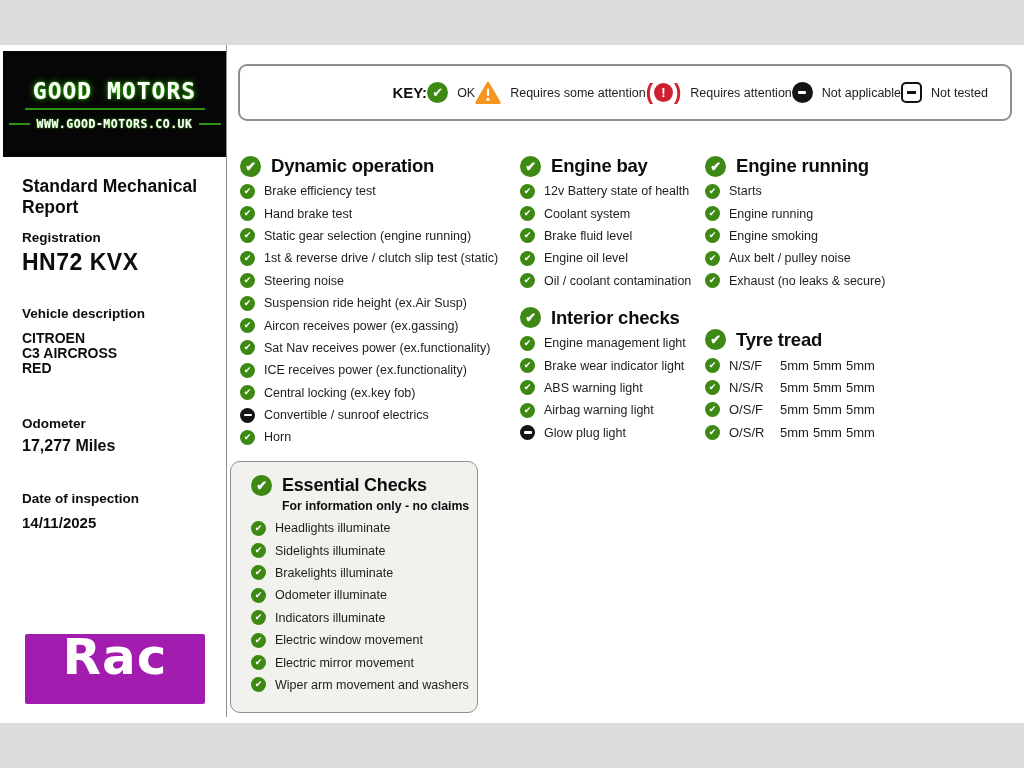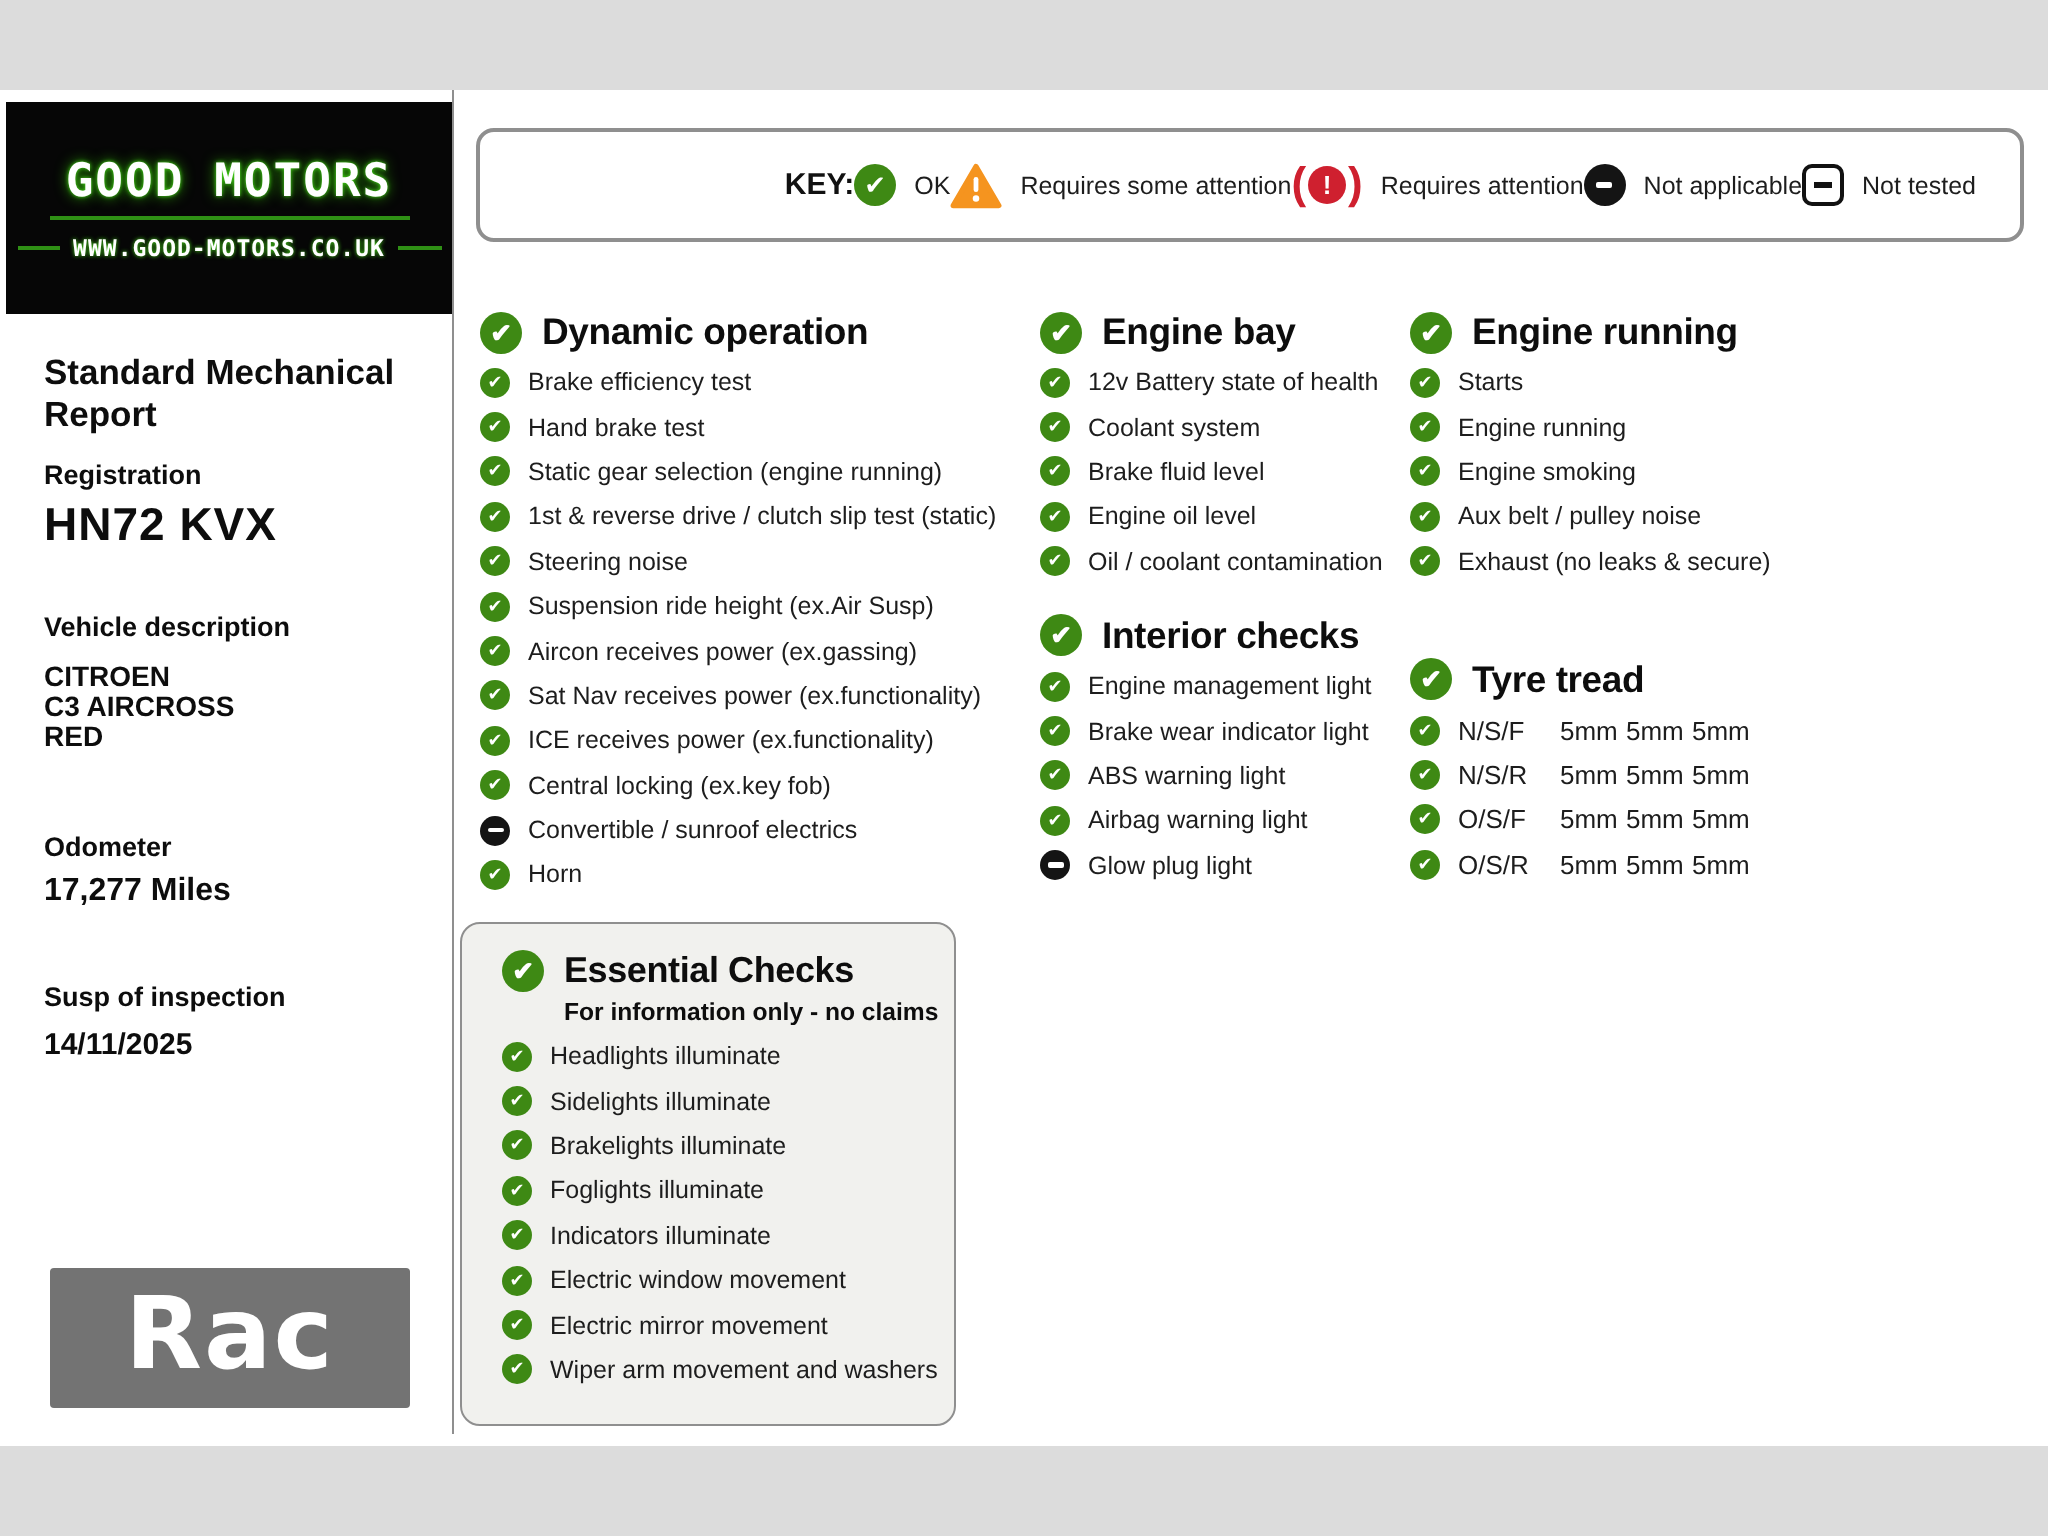--- a/index.html
+++ b/index.html
@@ -25,22 +25,22 @@
   .side{position:absolute;left:22px;top:176px;width:198px;color:#0d0d0d}
   .side-title{font-size:17.5px;font-weight:bold;line-height:21px}
   .lbl{font-size:13.5px;font-weight:bold}
   .reg-val{font-size:23px;font-weight:bold;letter-spacing:.5px;margin-top:4px}
   .veh{font-size:14px;font-weight:bold;line-height:15px}
   .odo-val{font-size:16px;font-weight:bold;margin-top:6px}
   .insp-val{font-size:15px;font-weight:bold;margin-top:8px}
   .mt12{margin-top:12px}.mt30{margin-top:30px}.mt10{margin-top:10px}
   .mt40{margin-top:40px}.mt36{margin-top:36px}
 
-  .rac{position:absolute;left:25px;top:634px;width:180px;height:70px;background:#737373;
-       display:flex;align-items:center;justify-content:center;border-radius:2px}
+  .rac{position:absolute;left:25px;top:634px;width:180px;height:70px;background:#a21caf;
+       display:flex;justify-content:center;border-radius:2px}
   .rac-text{color:#fff;font-weight:bold;font-size:50px;font-family:"DejaVu Sans",sans-serif;
        letter-spacing:1px;line-height:1;transform:translateY(-2px)}
 
   
   .keybox{position:absolute;left:238px;top:64px;width:774px;height:57px;background:#fff;
           border:2px solid #8f8f8f;border-radius:9px;box-sizing:border-box;
           display:flex;align-items:center;justify-content:flex-end;padding:0 22px}
   .key-label{font-size:15px;font-weight:bold}
   .key-item{display:flex;align-items:center;gap:9px;font-size:12.5px;color:#1d1d1d}
   .paren{color:#cf202f;font-size:22px;font-weight:bold;line-height:1;transform:translateY(-1px)}
@@ -105,21 +105,21 @@
 <div class="side">
   <div class="side-title">Standard Mechanical Report</div>
   <div class="lbl mt12">Registration</div>
   <div class="reg-val">HN72 KVX</div>
   <div class="lbl mt30">Vehicle description</div>
   <div class="veh mt10">CITROEN</div>
   <div class="veh">C3 AIRCROSS</div>
   <div class="veh">RED</div>
   <div class="lbl mt40">Odometer</div>
   <div class="odo-val">17,277 Miles</div>
-  <div class="lbl mt36">Susp of inspection</div>
+  <div class="lbl mt36">Date of inspection</div>
   <div class="insp-val">14/11/2025</div>
 </div>
 
 <div class="rac">
   <div class="rac-text">Rac</div>
 </div>
 
 <div class="keybox">
   <span class="key-label">KEY:</span>
   <span class="key-item">
@@ -386,21 +386,21 @@
         <span>Sidelights illuminate</span>
       </div>
 
       <div class="check-row">
         <span class="icon sm st-ok"></span>
         <span>Brakelights illuminate</span>
       </div>
 
       <div class="check-row">
         <span class="icon sm st-ok"></span>
-        <span>Foglights illuminate</span>
+        <span>Odometer illuminate</span>
       </div>
 
       <div class="check-row">
         <span class="icon sm st-ok"></span>
         <span>Indicators illuminate</span>
       </div>
 
       <div class="check-row">
         <span class="icon sm st-ok"></span>
         <span>Electric window movement</span>

